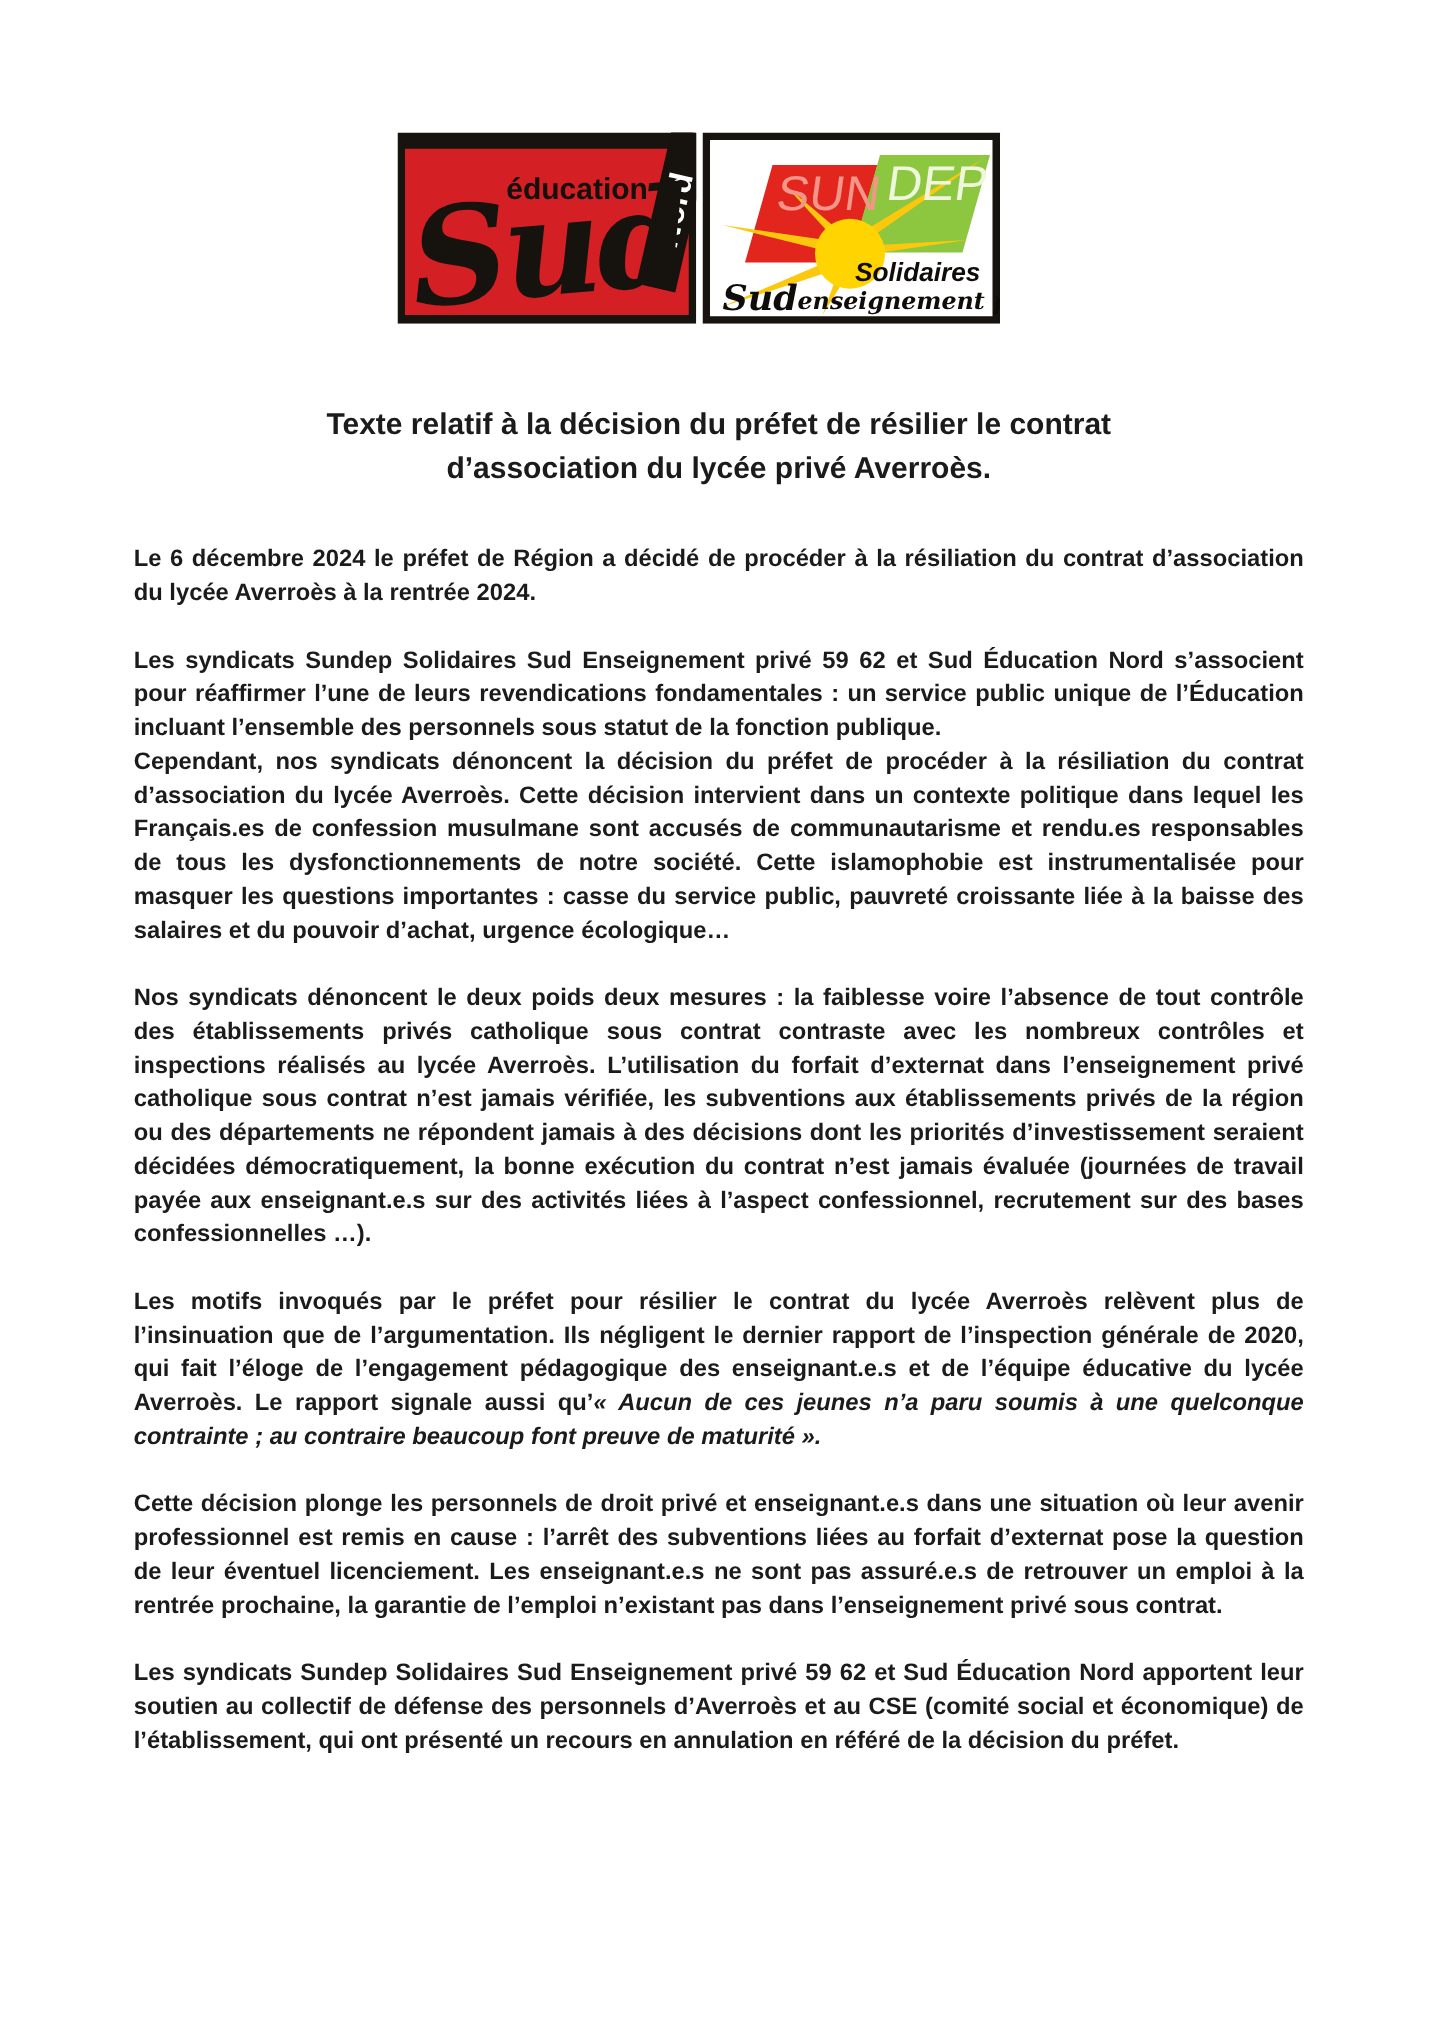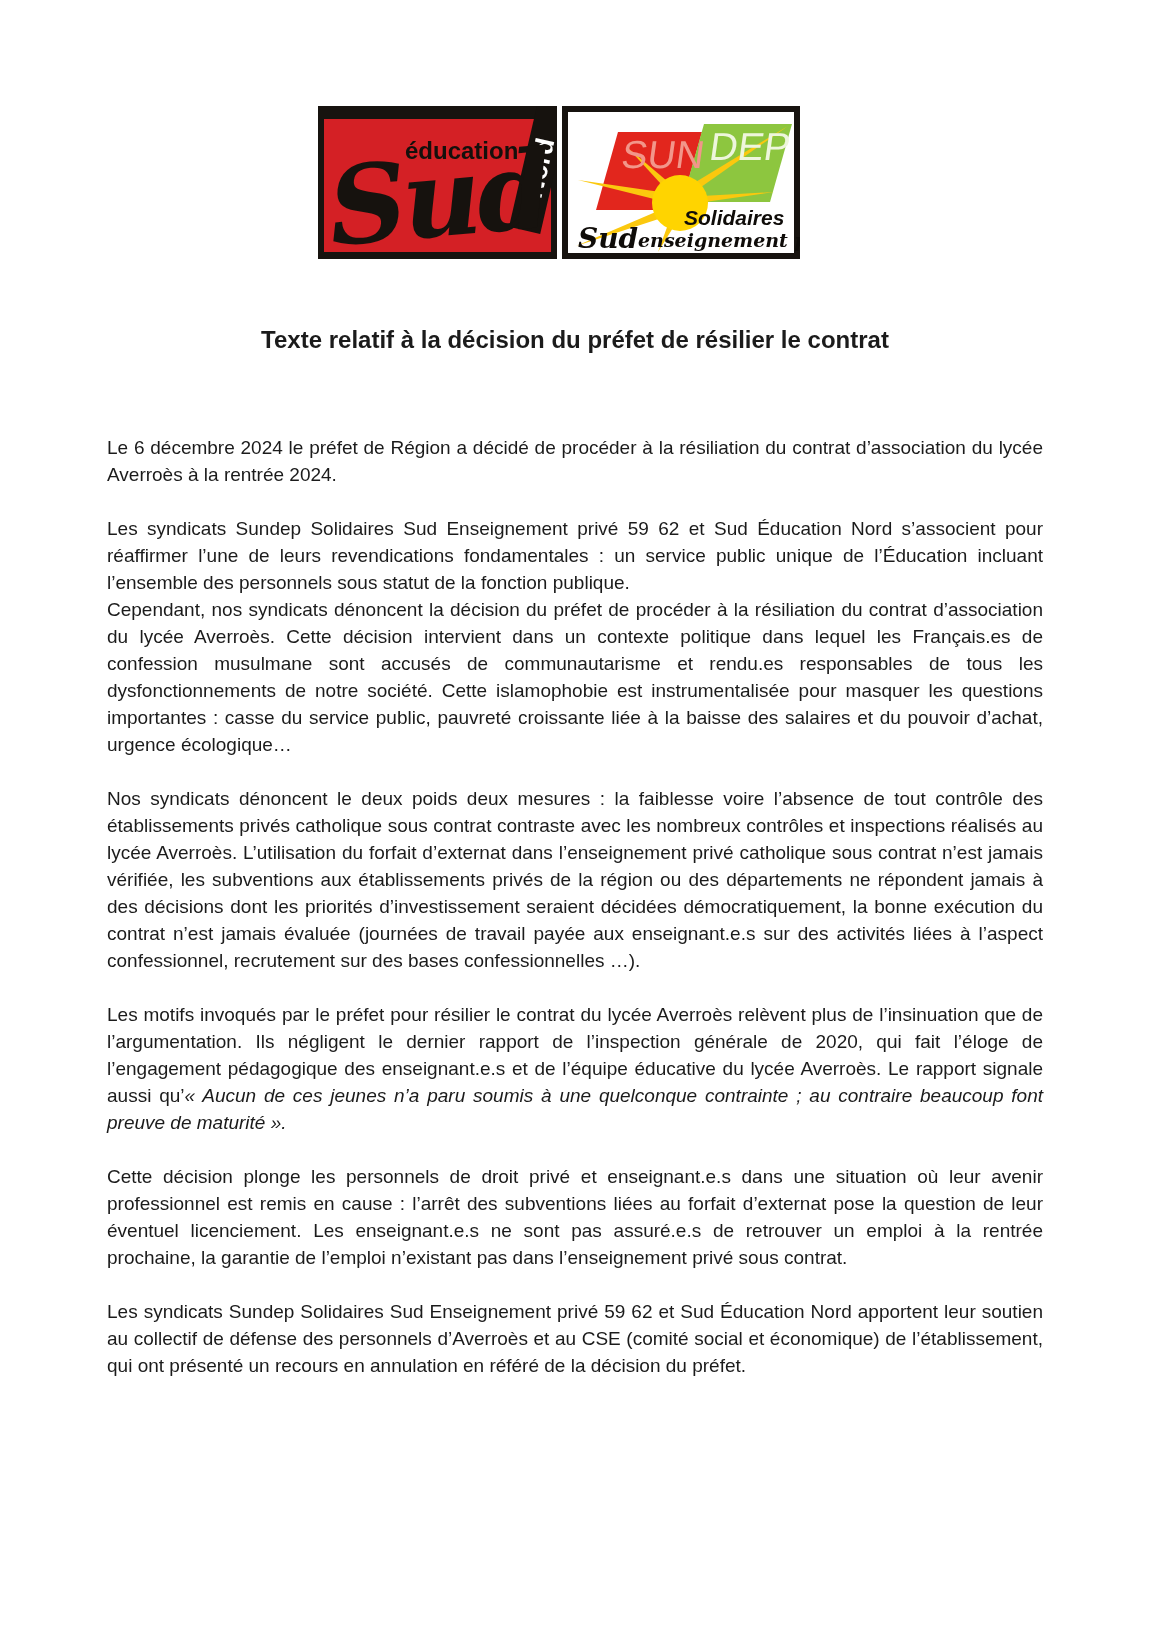--- a/index.html
+++ b/index.html
@@ -103,21 +103,21 @@
   .content {
     position: absolute;
     top: 434px;
     left: 107px;
     width: 936px;
     font-size: 19px;
     line-height: 27px;
     text-align: justify;
     color: #1b1b1b;
   }
-  .content p { margin: 0 0 27px 0; }
+  .content p { margin: 0 0 27px 0; font-weight: bold; }
   .content p.no-gap { margin-bottom: 0; }
   .content em { font-style: italic; }
 </style>
 </head>
 <body>
 
 <div class="page">
 
   <div class="logo-row">
 
@@ -147,20 +147,21 @@
       <text class="sun-text" transform="translate(58,62) skewX(-8)">SUN</text>
       <text class="dep-text" transform="translate(146,54) skewX(-8)">DEP</text>
       <text class="solidaires-text" x="122" y="119">Solidaires</text>
       <text class="tagline-sud" x="16" y="142">Sud</text>
       <text class="tagline-rest" x="76" y="141">enseignement privé</text>
     </svg>
   </div>
 
   <h1 class="title">
     <span class="tline">Texte relatif à la décision du préfet de résilier le contrat</span>
+    <span class="tline">d’association du lycée privé Averroès.</span>
   </h1>
 
   <div class="content">
     <p>Le 6 décembre 2024 le préfet de Région a décidé de procéder à la résiliation du contrat d’association du lycée Averroès à la rentrée 2024.</p>
     <p class="no-gap">Les syndicats Sundep Solidaires Sud Enseignement privé 59 62 et Sud Éducation  Nord s’associent pour réaffirmer l’une de leurs revendications fondamentales : un service public unique de l’Éducation incluant l’ensemble des personnels sous statut de la fonction publique.</p>
     <p>Cependant, nos syndicats dénoncent la décision du préfet de procéder à la résiliation du contrat d’association du lycée Averroès. Cette décision intervient dans un contexte politique dans lequel les Français.es de confession musulmane sont accusés de communautarisme et rendu.es responsables de  tous les dysfonctionnements de notre société. Cette islamophobie est instrumentalisée pour masquer les questions importantes : casse du service public, pauvreté croissante liée à la baisse des salaires et du pouvoir d’achat, urgence écologique…</p>
     <p>Nos syndicats dénoncent le deux poids deux mesures : la faiblesse voire l’absence de tout contrôle des établissements privés catholique sous contrat contraste avec les nombreux contrôles et inspections réalisés au lycée Averroès. L’utilisation du forfait d’externat dans l’enseignement privé catholique sous contrat n’est jamais vérifiée, les subventions aux établissements privés de la région ou des départements ne répondent jamais à des décisions dont les priorités d’investissement seraient décidées démocratiquement, la bonne exécution du contrat n’est jamais évaluée (journées de travail payée aux enseignant.e.s sur des activités liées à l’aspect confessionnel, recrutement sur des bases confessionnelles …).</p>
     <p><span>Les motifs invoqués par le préfet  pour résilier le contrat du lycée Averroès relèvent plus de l’insinuation que de l’argumentation. Ils négligent le dernier rapport de l’inspection générale de 2020, qui fait l’éloge de l’engagement pédagogique des enseignant.e.s et de l’équipe éducative du lycée Averroès. Le rapport signale aussi qu’</span><em>« Aucun de ces jeunes n’a paru soumis à une quelconque contrainte ; au contraire beaucoup font preuve de maturité ».</em></p>
     <p>Cette décision plonge les personnels de droit privé et enseignant.e.s dans une situation où leur avenir professionnel est remis en cause : l’arrêt des subventions liées au forfait d’externat pose la question de leur éventuel licenciement. Les enseignant.e.s ne sont pas assuré.e.s de retrouver un emploi à la rentrée prochaine, la garantie de l’emploi n’existant pas dans l’enseignement privé sous contrat.</p>
     <p>Les syndicats Sundep Solidaires Sud Enseignement privé 59 62 et Sud Éducation Nord apportent leur soutien au collectif de défense des personnels d’Averroès et au CSE (comité social et économique) de l’établissement, qui ont présenté un recours en annulation en référé de la décision du préfet.</p>

